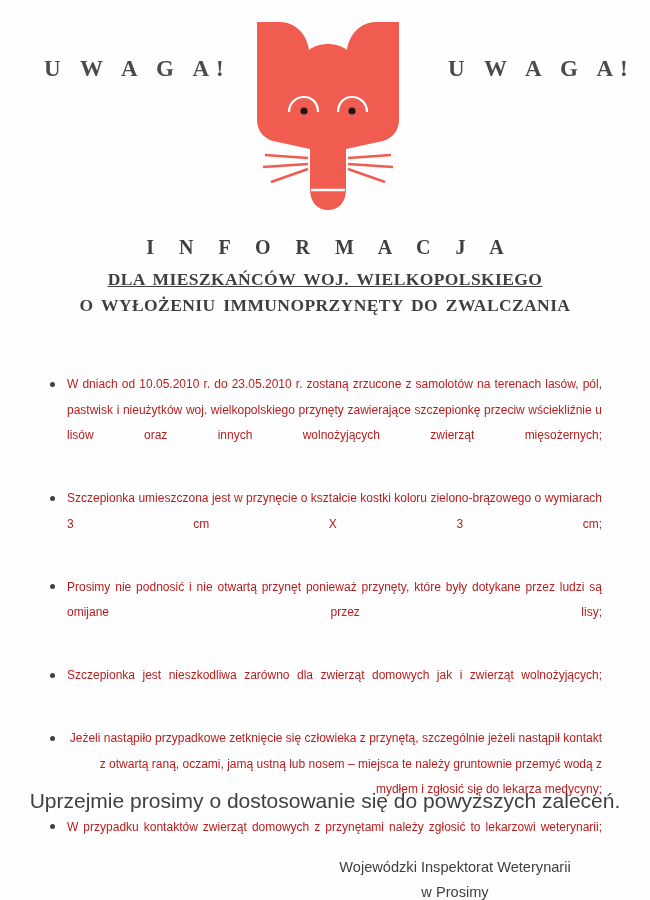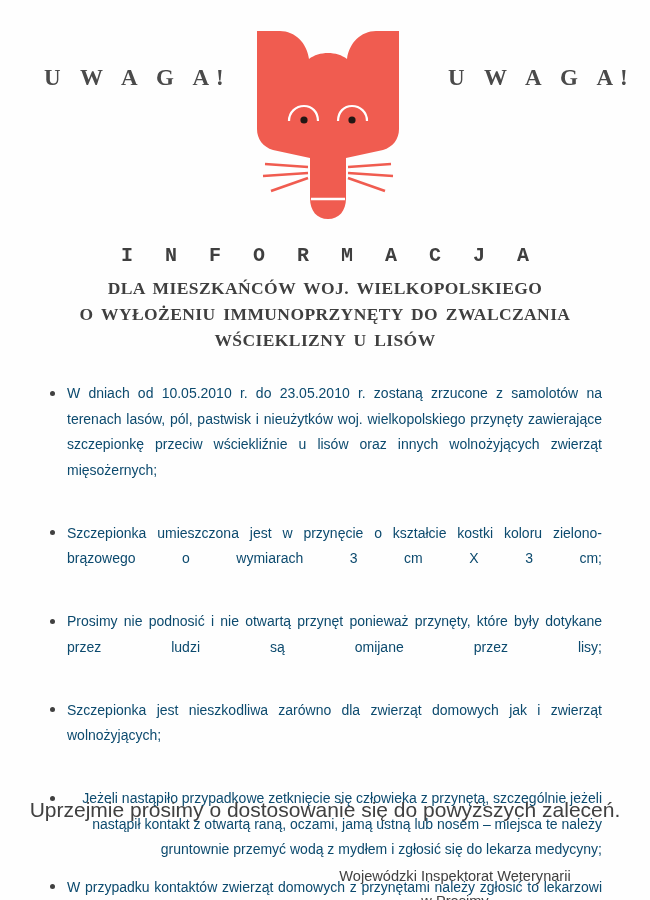--- a/index.html
+++ b/index.html
@@ -15,21 +15,20 @@
     color: #3a3a3a;
     overflow: hidden;
     position: relative;
   }
 
   .poster {
     position: relative;
     width: 650px;
     height: 656px;
     box-sizing: border-box;
-    margin-top: 9px;
   }
 
   
   .header-band {
     position: relative;
     height: 222px;
     width: 650px;
   }
 
   .uwaga {
@@ -64,44 +63,43 @@
     text-align: center;
     font-family: "Liberation Serif", serif;
     font-weight: bold;
     color: #3f3f3f;
   }
   .title-main {
     font-size: 20px;
     letter-spacing: 10px;
     margin-left: 10px;
     line-height: 30px;
-    font-family: Liberation Mono, monospace;
   }
   .title-sub {
     font-size: 17.5px;
     letter-spacing: 0.4px;
     line-height: 26px;
     word-spacing: 3px;
   }
-  .title-sub.sp1 { margin-top: 4px; }
+  .title-sub.sp1 { margin-top: 4px; text-decoration: underline; }
 
   
   .body-list {
     position: absolute;
     top: 372px;
     left: 50px;
     width: 552px;
   }
   .li {
     position: relative;
     padding-left: 17px;
     margin-bottom: 12px;
-    font-size: 14px;
+    font-size: 12px;
     line-height: 25.5px;
-    color: #0c4a6e;
+    color: #b91c1c;
     text-align: justify;
     text-justify: inter-word;
   }
   .li.noj { text-align: right; }
   .li .bullet {
     position: absolute;
     left: 0;
     top: 9.5px;
     width: 5px;
     height: 5px;
@@ -187,21 +185,20 @@
 
         <line x1="56" y1="174" x2="90" y2="174" stroke="#ffffff" stroke-width="2.4"></line>
       </svg>
     </div>
   </div>
 
   <div class="titles">
     <div class="title-main">I N F O R M A C J A</div>
     <div class="title-sub sp1">DLA MIESZKAŃCÓW WOJ. WIELKOPOLSKIEGO</div>
     <div class="title-sub">O WYŁOŻENIU IMMUNOPRZYNĘTY DO ZWALCZANIA</div>
-    <div class="title-sub">WŚCIEKLIZNY U LISÓW</div>
   </div>
 
   <div class="body-list">
 
     <div class="li">
       <span class="bullet"></span>
       <span class="txt">W dniach od 10.05.2010 r. do 23.05.2010 r. zostaną zrzucone z samolotów na terenach lasów, pól, pastwisk i nieużytków woj. wielkopolskiego przynęty zawierające szczepionkę przeciw wściekliźnie u lisów oraz innych wolnożyjących zwierząt mięsożernych;</span>
     </div>
 
     <div class="li">

